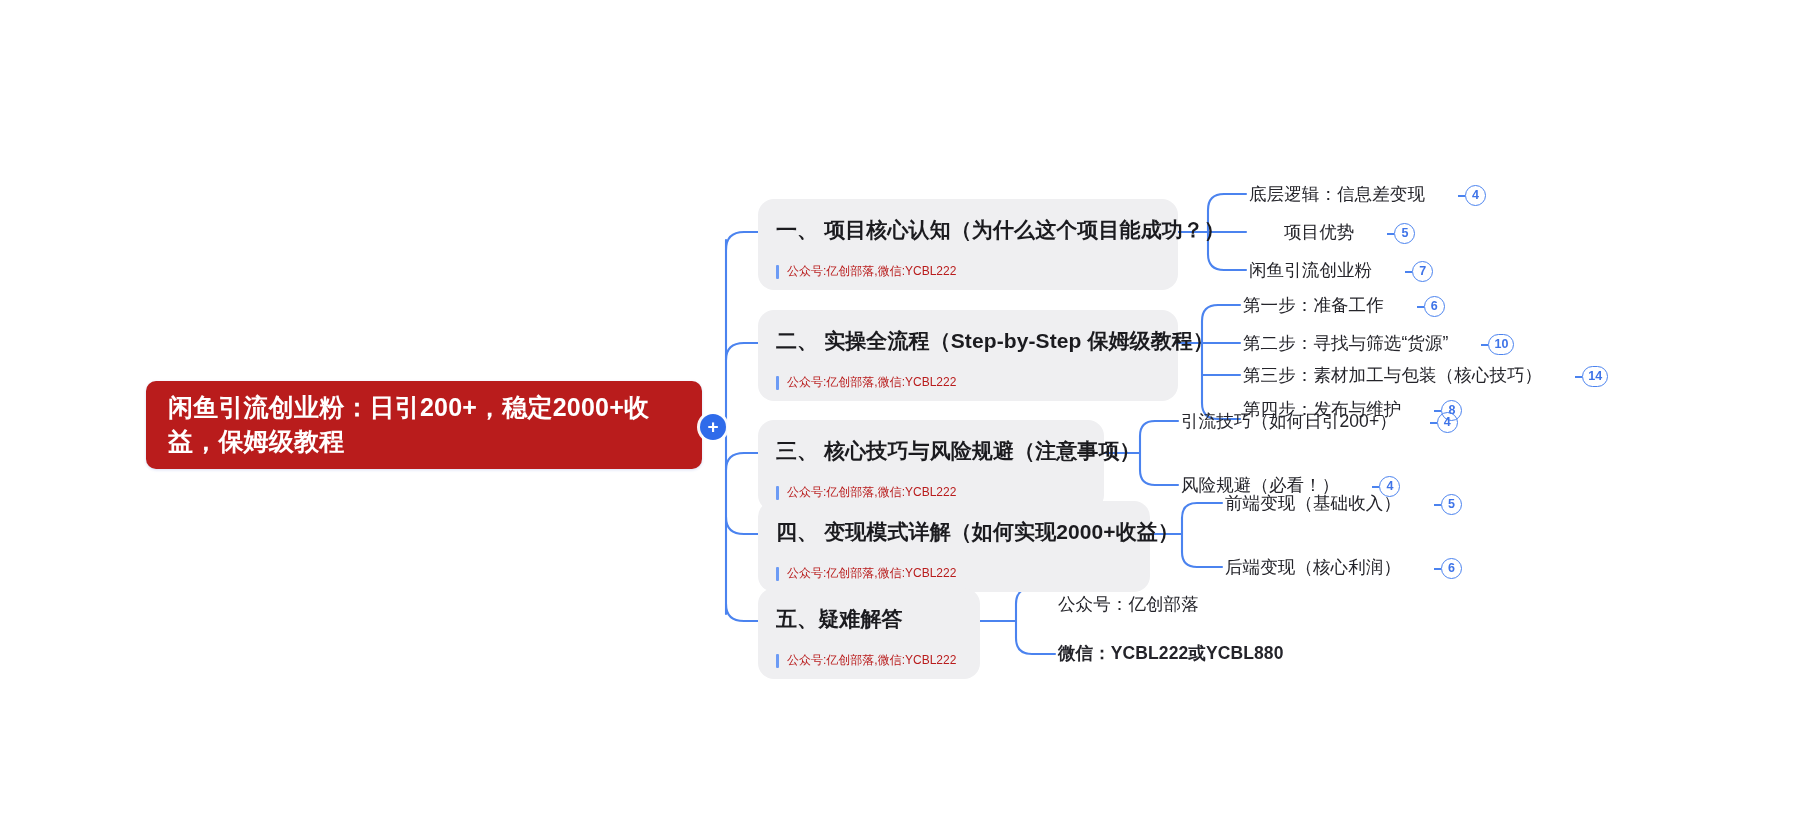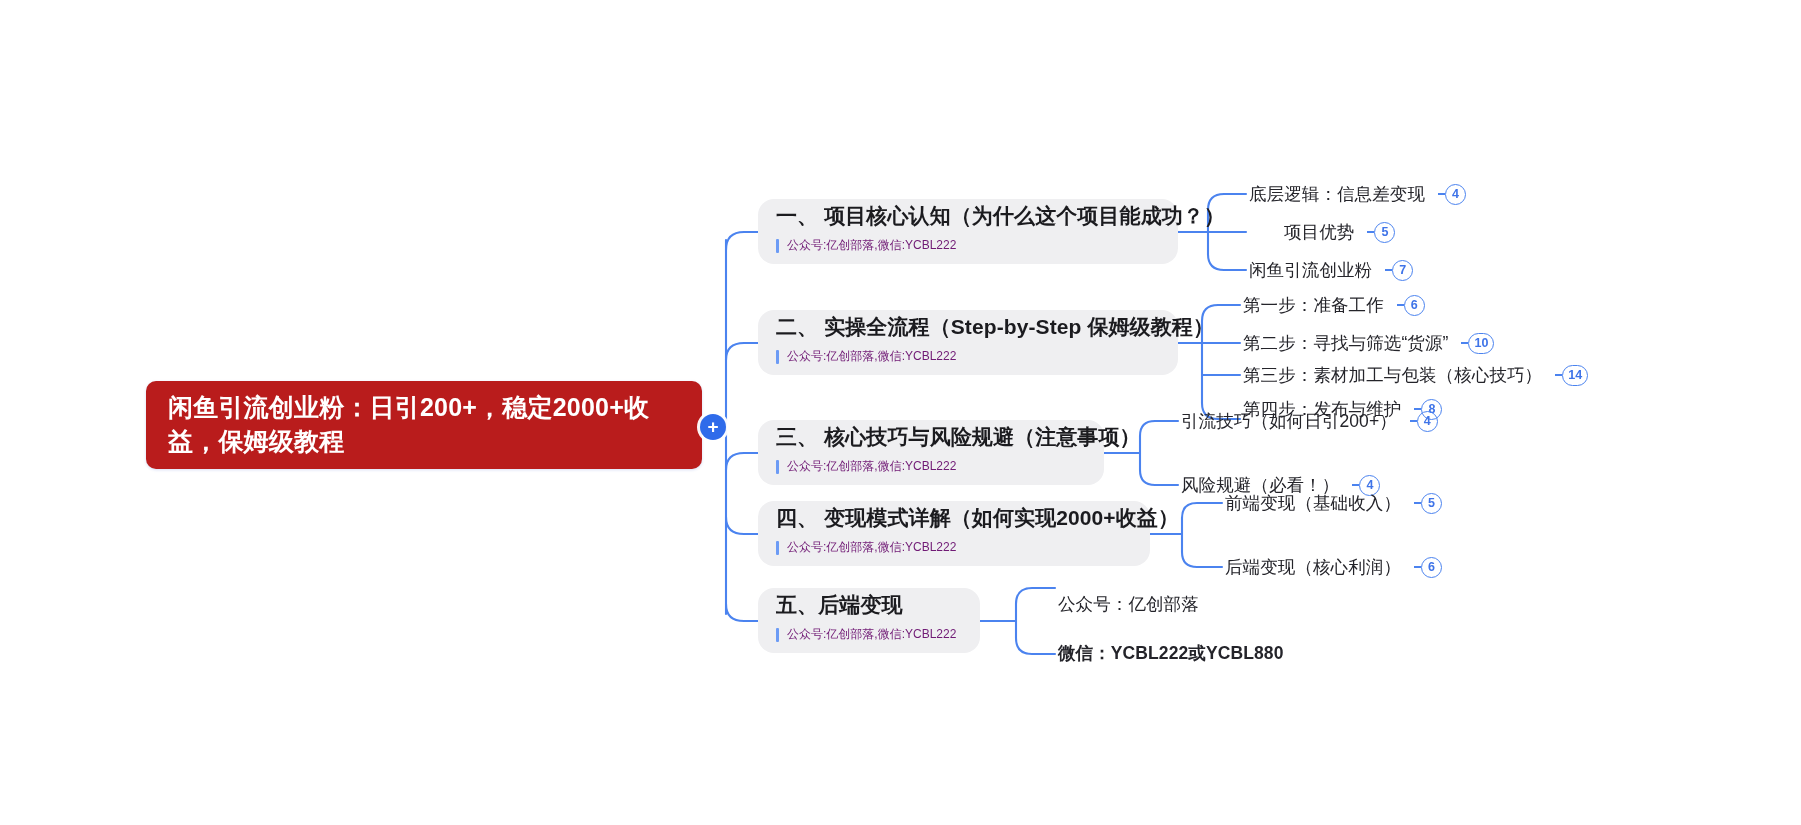--- a/index.html
+++ b/index.html
@@ -45,54 +45,55 @@
     cursor: pointer;
     box-shadow: 0 0 0 3px rgba(255,255,255,.95);
   }
   .collapse-btn span { margin-top: -2px; }
 
   
   .branch {
     position: absolute;
     background: #efeff1;
     border-radius: 16px;
-    padding: 3px 18px 10px 18px;
+    padding: 17px 18px 10px 18px;
     z-index: 3;
   }
   .branch-title {
     font-size: 21px;
     font-weight: 700;
     color: #1b1b1f;
     white-space: nowrap;
     letter-spacing: .1px;
     line-height: 1.3;
   }
   .branch-sub {
-    margin-top: 8px;
+    margin-top: 20px;
     display: flex; align-items: center;
     font-size: 12px;
-    color: #701a75;
+    color: #b91c1c;
     white-space: nowrap;
   }
   .sub-bar {
     display: inline-block;
     width: 3px; height: 14px;
     background: #6c9bf5;
     margin-right: 8px;
     border-radius: 1px;
     flex: none;
   }
 
   
   .leaf {
     position: absolute;
     display: flex;
-    align-items: center;
+    align-items: flex-end;
     white-space: nowrap;
     z-index: 3;
+    gap: 20px;
   }
   .leaf-text {
     font-size: 17.5px;
     color: #24242a;
     letter-spacing: .1px;
   }
   .leaf-text.bold { font-weight: 700; }
   .badge-wrap { display: flex; align-items: center; margin-left: 13px; }
   .badge-stub {
     width: 7px; height: 2px;
@@ -284,21 +285,21 @@
 
   <div class="leaf" style="left:1225px; top:555px;">
     <span class="leaf-text">后端变现（核心利润）</span>
     <span class="badge-wrap">
       <i class="badge-stub"></i>
       <span class="badge">6</span>
     </span>
   </div>
 
   <div class="branch" style="left:758px; top:588px; width:222px;">
-    <div class="branch-title">五、后端变现</div>
+    <div class="branch-title">五、疑难解答</div>
     <div class="branch-sub">
       <i class="sub-bar"></i>
       <span>公众号:亿创部落,微信:YCBL222</span>
     </div>
   </div>
 
   <div class="leaf" style="left:1058px; top:576px;margin-top:16px;">
     <span class="leaf-text">公众号：亿创部落</span>
   </div>
 

